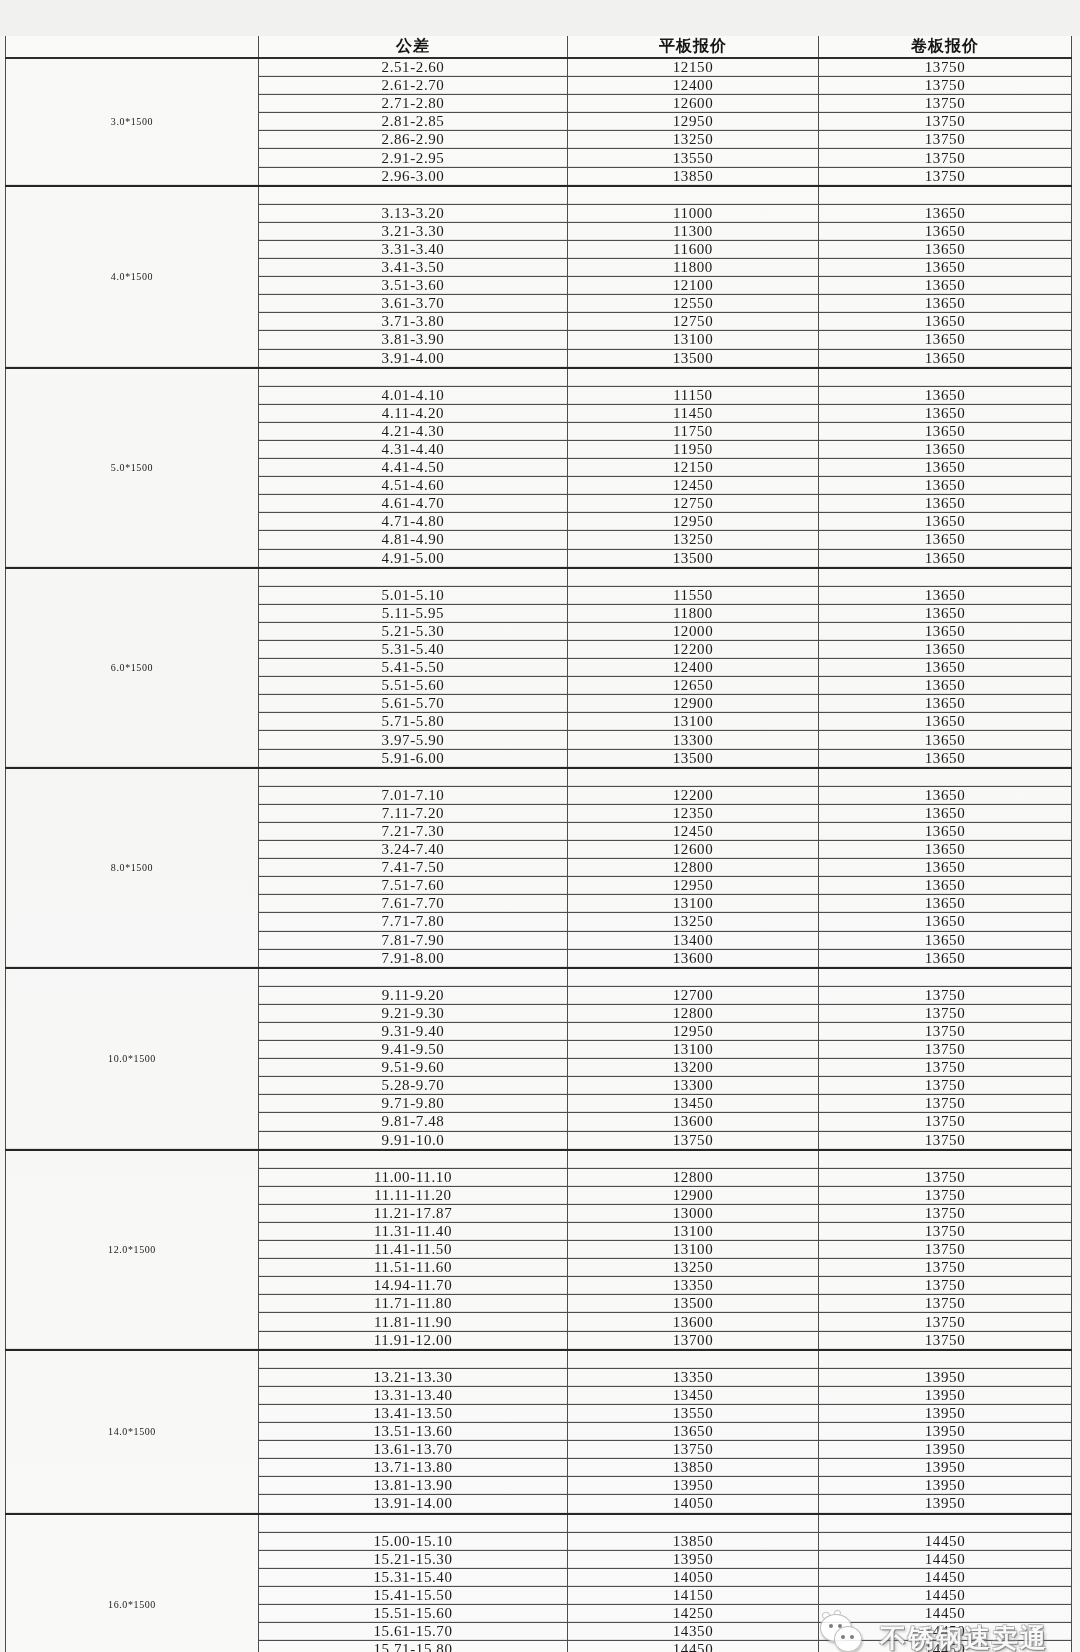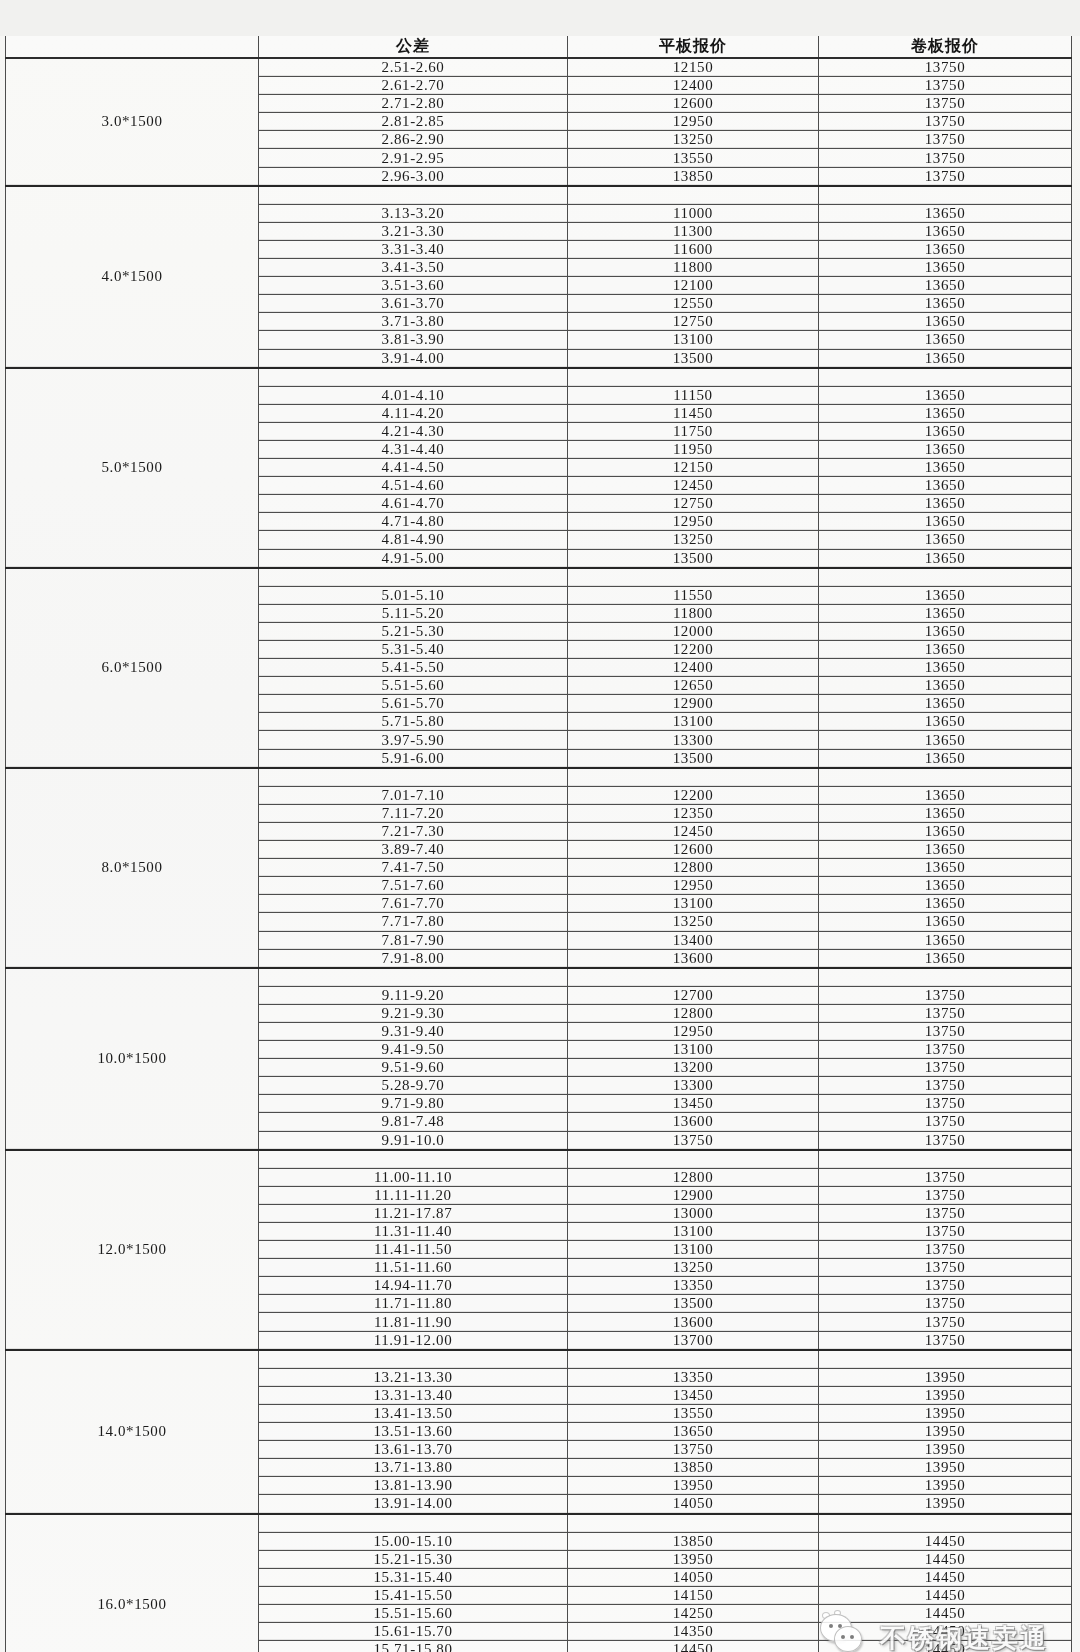--- a/index.html
+++ b/index.html
@@ -49,21 +49,21 @@
   .price-table th {
     height: 19px;
     border-top: none;
     font-size: 16px;
     font-weight: bold;
     color: #161616;
     border-bottom: 2px solid #2d2d2d;
     letter-spacing: 1px;
   }
   .price-table td.size-cell {
-    font-size: 15px;
+    font-size: 10px;
     letter-spacing: 0.6px;
     color: #1a1a1a;
     background: rgba(255,255,255,0.3);
   }
   
   .price-table tr.group-start td {
     border-top: 2.5px solid #262626;
   }
   
   .price-table td {
@@ -298,21 +298,21 @@
           <td></td>
           <td></td>
           <td></td>
         </tr>
         <tr>
           <td>5.01-5.10</td>
           <td>11550</td>
           <td>13650</td>
         </tr>
         <tr>
-          <td>5.11-5.20</td>
+          <td>5.11-5.95</td>
           <td>11800</td>
           <td>13650</td>
         </tr>
         <tr>
           <td>5.21-5.30</td>
           <td>12000</td>
           <td>13650</td>
         </tr>
         <tr>
           <td>5.31-5.40</td>
@@ -364,21 +364,21 @@
           <td>7.11-7.20</td>
           <td>12350</td>
           <td>13650</td>
         </tr>
         <tr>
           <td>7.21-7.30</td>
           <td>12450</td>
           <td>13650</td>
         </tr>
         <tr>
-          <td>3.89-7.40</td>
+          <td>3.24-7.40</td>
           <td>12600</td>
           <td>13650</td>
         </tr>
         <tr>
           <td>7.41-7.50</td>
           <td>12800</td>
           <td>13650</td>
         </tr>
         <tr>
           <td>7.51-7.60</td>

